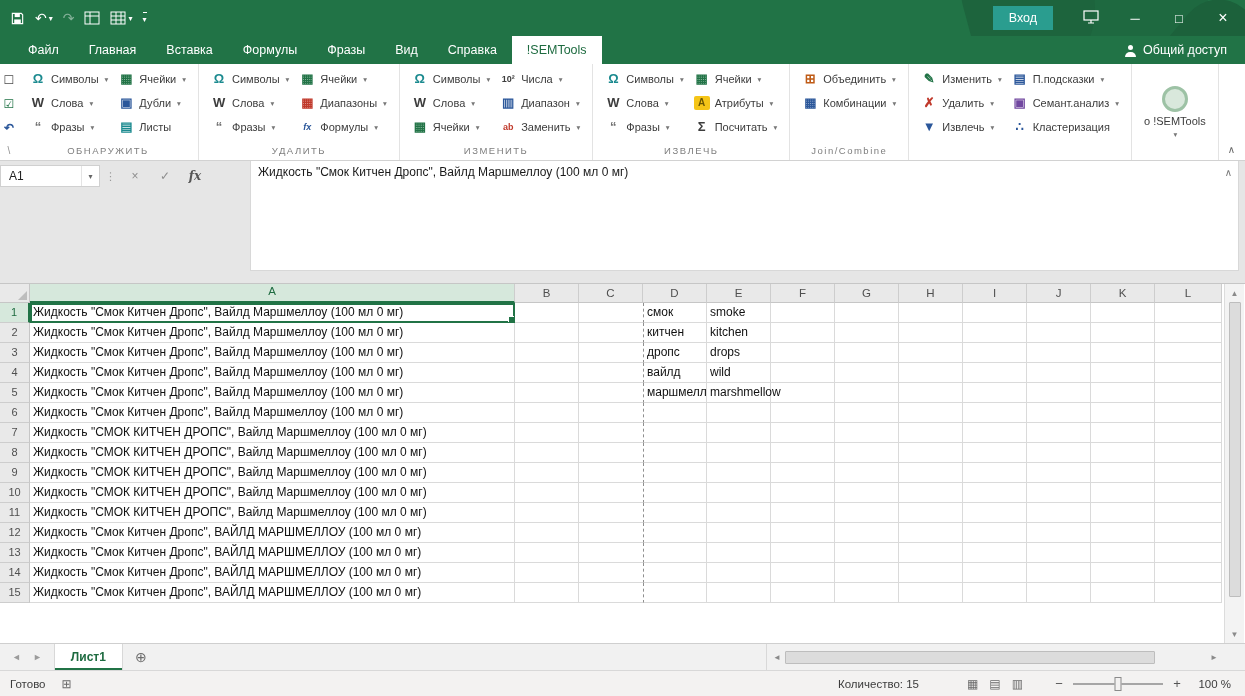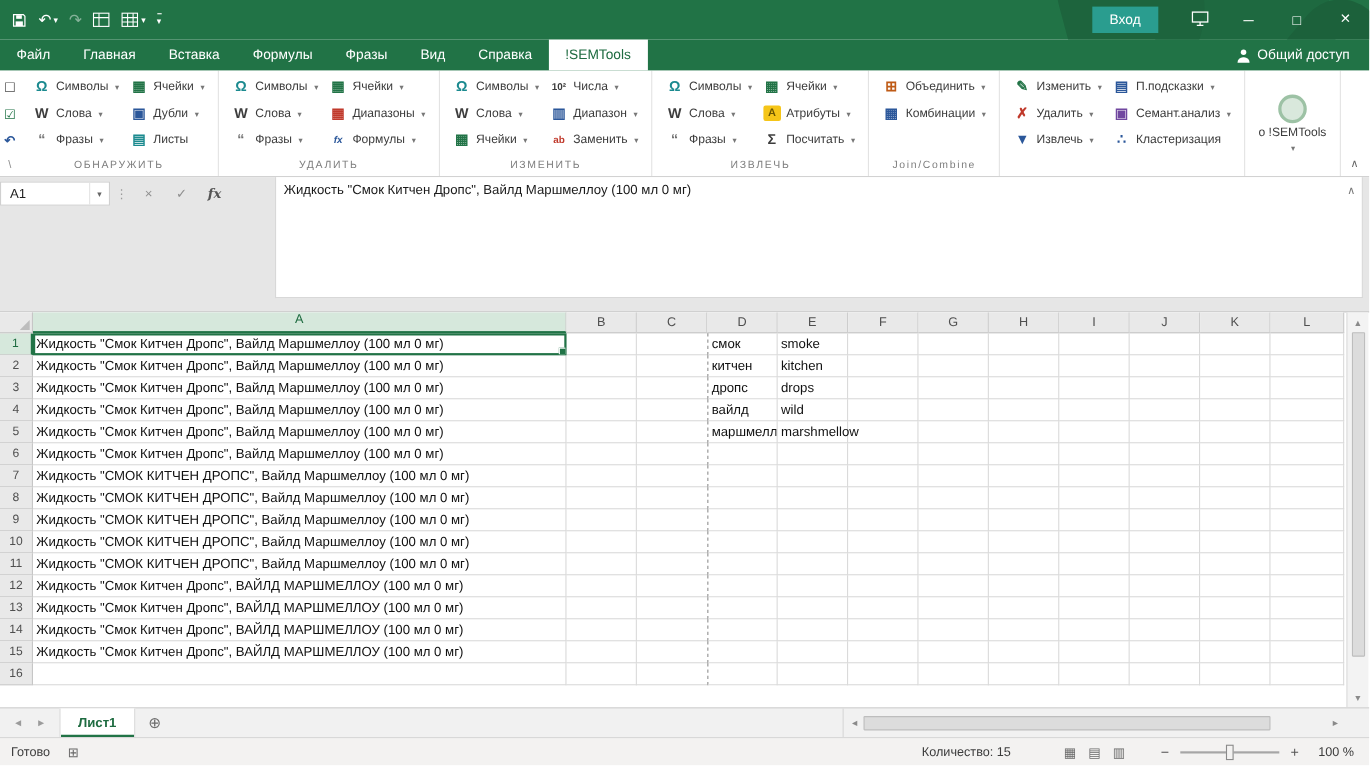--- a/index.html
+++ b/index.html
@@ -20,21 +20,21 @@
   .dim { opacity:.45; }
   .drop { font-size:8px; }
   .custom-arrow { border-top:1.5px solid #fff; padding-top:2px; font-size:8px; }
   .tb-title { position:absolute; left:300px; right:300px; top:0; height:36px; line-height:36px; text-align:center; font-size:13px; z-index:1; }
   .tb-right { position:absolute; right:0; top:0; height:36px; display:flex; align-items:center; z-index:2; }
   .signin { background:#2a9d8f; color:#fff; font-size:12.5px; padding:5px 16px; margin-right:16px; cursor:pointer; }
   .wbtn { width:44px; height:36px; display:flex; align-items:center; justify-content:center; font-size:13px; cursor:pointer; }
 
   
   .tabrow { position:absolute; top:36px; left:0; right:0; height:28px; background:#217346; color:#fff; display:flex; align-items:stretch; z-index:3; }
-  .tabstrip { display:flex; }
+  .tabstrip { display:flex;margin-left:13px; }
   .tab { padding:0 15px; line-height:28px; font-size:12.5px; cursor:pointer; white-space:nowrap; }
   .tab.active { background:#fff; color:#1e6b40; }
   .tellme { display:flex; align-items:center; gap:8px; margin-left:16px; font-size:12.5px; cursor:pointer; }
   .bulb { width:11px; height:11px; border:1.5px solid #fff; border-radius:50%; position:relative; display:inline-block; }
   .bulb::after { content:""; position:absolute; left:2px; bottom:-4px; width:3px; height:3px; border-left:1.5px solid #fff; border-right:1.5px solid #fff; }
   .share { margin-left:auto; display:flex; align-items:center; gap:7px; padding:0 18px; cursor:pointer; font-size:12.5px; }
   .person { width:11px; height:11px; position:relative; display:inline-block; }
   .person::before { content:""; position:absolute; left:3px; top:0; width:5px; height:5px; border-radius:50%; background:#fff; }
   .person::after  { content:""; position:absolute; left:0; bottom:-1px; width:11px; height:5px; border-radius:6px 6px 0 0; background:#fff; }
 
@@ -687,35 +687,20 @@
           <div class="cell dash" style="min-width: 64px; width: 64px;"></div>
           <div class="cell" style="min-width: 64px; width: 64px;"></div>
           <div class="cell" style="min-width: 64px; width: 64px;"></div>
           <div class="cell" style="min-width: 64px; width: 64px;"></div>
           <div class="cell" style="min-width: 64px; width: 64px;"></div>
           <div class="cell" style="min-width: 64px; width: 64px;"></div>
           <div class="cell" style="min-width: 64px; width: 64px;"></div>
           <div class="cell" style="min-width: 64px; width: 64px;"></div>
           <div class="cell" style="min-width: 67px; width: 67px;"></div>
         </div>
-        <div class="grow">
-          <div class="rowh">16</div>
-          <div class="cell" style="min-width: 485px; width: 485px;"></div>
-          <div class="cell" style="min-width: 64px; width: 64px;"></div>
-          <div class="cell no-r" style="min-width: 64px; width: 64px;"></div>
-          <div class="cell dash" style="min-width: 64px; width: 64px;"></div>
-          <div class="cell" style="min-width: 64px; width: 64px;"></div>
-          <div class="cell" style="min-width: 64px; width: 64px;"></div>
-          <div class="cell" style="min-width: 64px; width: 64px;"></div>
-          <div class="cell" style="min-width: 64px; width: 64px;"></div>
-          <div class="cell" style="min-width: 64px; width: 64px;"></div>
-          <div class="cell" style="min-width: 64px; width: 64px;"></div>
-          <div class="cell" style="min-width: 64px; width: 64px;"></div>
-          <div class="cell" style="min-width: 67px; width: 67px;"></div>
-        </div>
       </div>
   </div>
   <div class="vscroll">
     <div class="vs-arr">▲</div>
     <div class="vs-thumb"></div>
     <div class="vs-arr" style="margin-top:auto">▼</div>
   </div>
 
   <div class="tabsbar">
     <div class="tnav">

